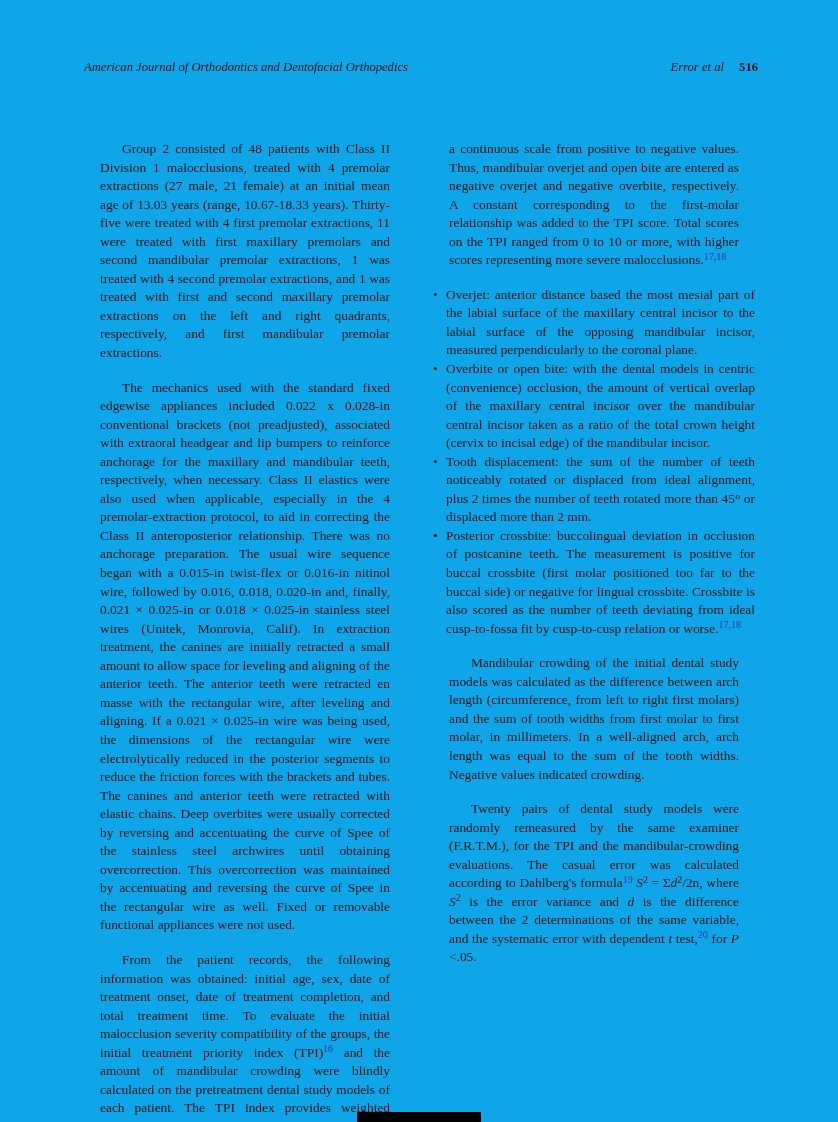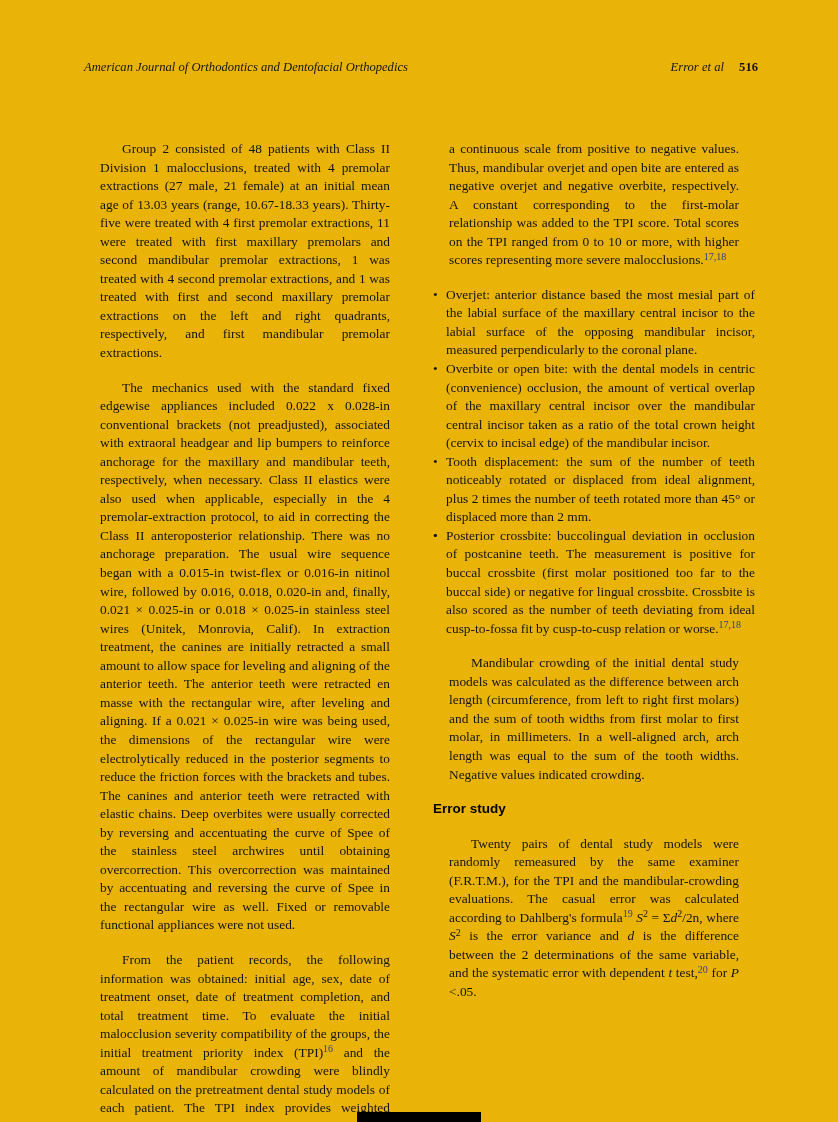--- a/index.html
+++ b/index.html
@@ -1,21 +1,21 @@
 <!DOCTYPE html>
 <html lang="en" style="--cite-color: #2d3b8e;"><head>
 <meta charset="utf-8">
 <style>
   * { box-sizing: border-box; }
   html, body { margin: 0; padding: 0; background: #ffffff; }
   .page {
     position: relative;
     width: 838px;
     height: 1122px;
-    background: #eab308;
+    background: #0ea5e9;
     font-family: "Liberation Serif", serif;
     color: #141414;
     overflow: hidden;
   }
   .header {
     position: absolute;
     left: 84px;
     right: 80px;
     top: 60px;
     display: flex;
@@ -109,20 +109,19 @@
         <span class="dot">•</span>
       </div>
       <div class="bullet">
         <span class="dot">•</span>
         <span><span>Posterior crossbite: buccolingual deviation in occlusion of postcanine teeth. The measurement is positive for buccal crossbite (first molar positioned too far to the buccal side) or negative for lingual crossbite. Crossbite is also scored as the number of teeth deviating from ideal cusp-to-fossa fit by cusp-to-cusp relation or worse.</span><sup class="cite">17,18</sup></span>
       </div>
     </div>
 
     <p class="para indent"><span>Mandibular crowding of the initial dental study models was calculated as the difference between arch length (circumference, from left to right first molars) and the sum of tooth widths from first molar to first molar, in millimeters. In a well-aligned arch, arch length was equal to the sum of the tooth widths. Negative values indicated crowding.</span></p>
 
-    <h3 class="section-heading">Error study</h3>
 
     <p class="para indent"><span>Twenty pairs of dental study models were randomly remeasured by the same examiner (F.R.T.M.), for the TPI and the mandibular-crowding evaluations. The casual error was calculated according to Dahlberg's formula</span><sup class="cite">19</sup><span> </span><span class="it">S</span><sup>2</sup><span> = Σ</span><span class="it">d</span><sup>2</sup><span>/2n, where </span><span class="it">S</span><sup>2</sup><span> is the error variance and </span><span class="it">d</span><span> is the difference between the 2 determinations of the same variable, and the systematic error with dependent </span><span class="it">t</span><span> test,</span><sup class="cite">20</sup><span> for </span><span class="it">P</span><span> &lt;.05.</span></p>
   </div>
 
   <div class="scan-artifact"></div>
 
 </div>
 
 </body></html>

